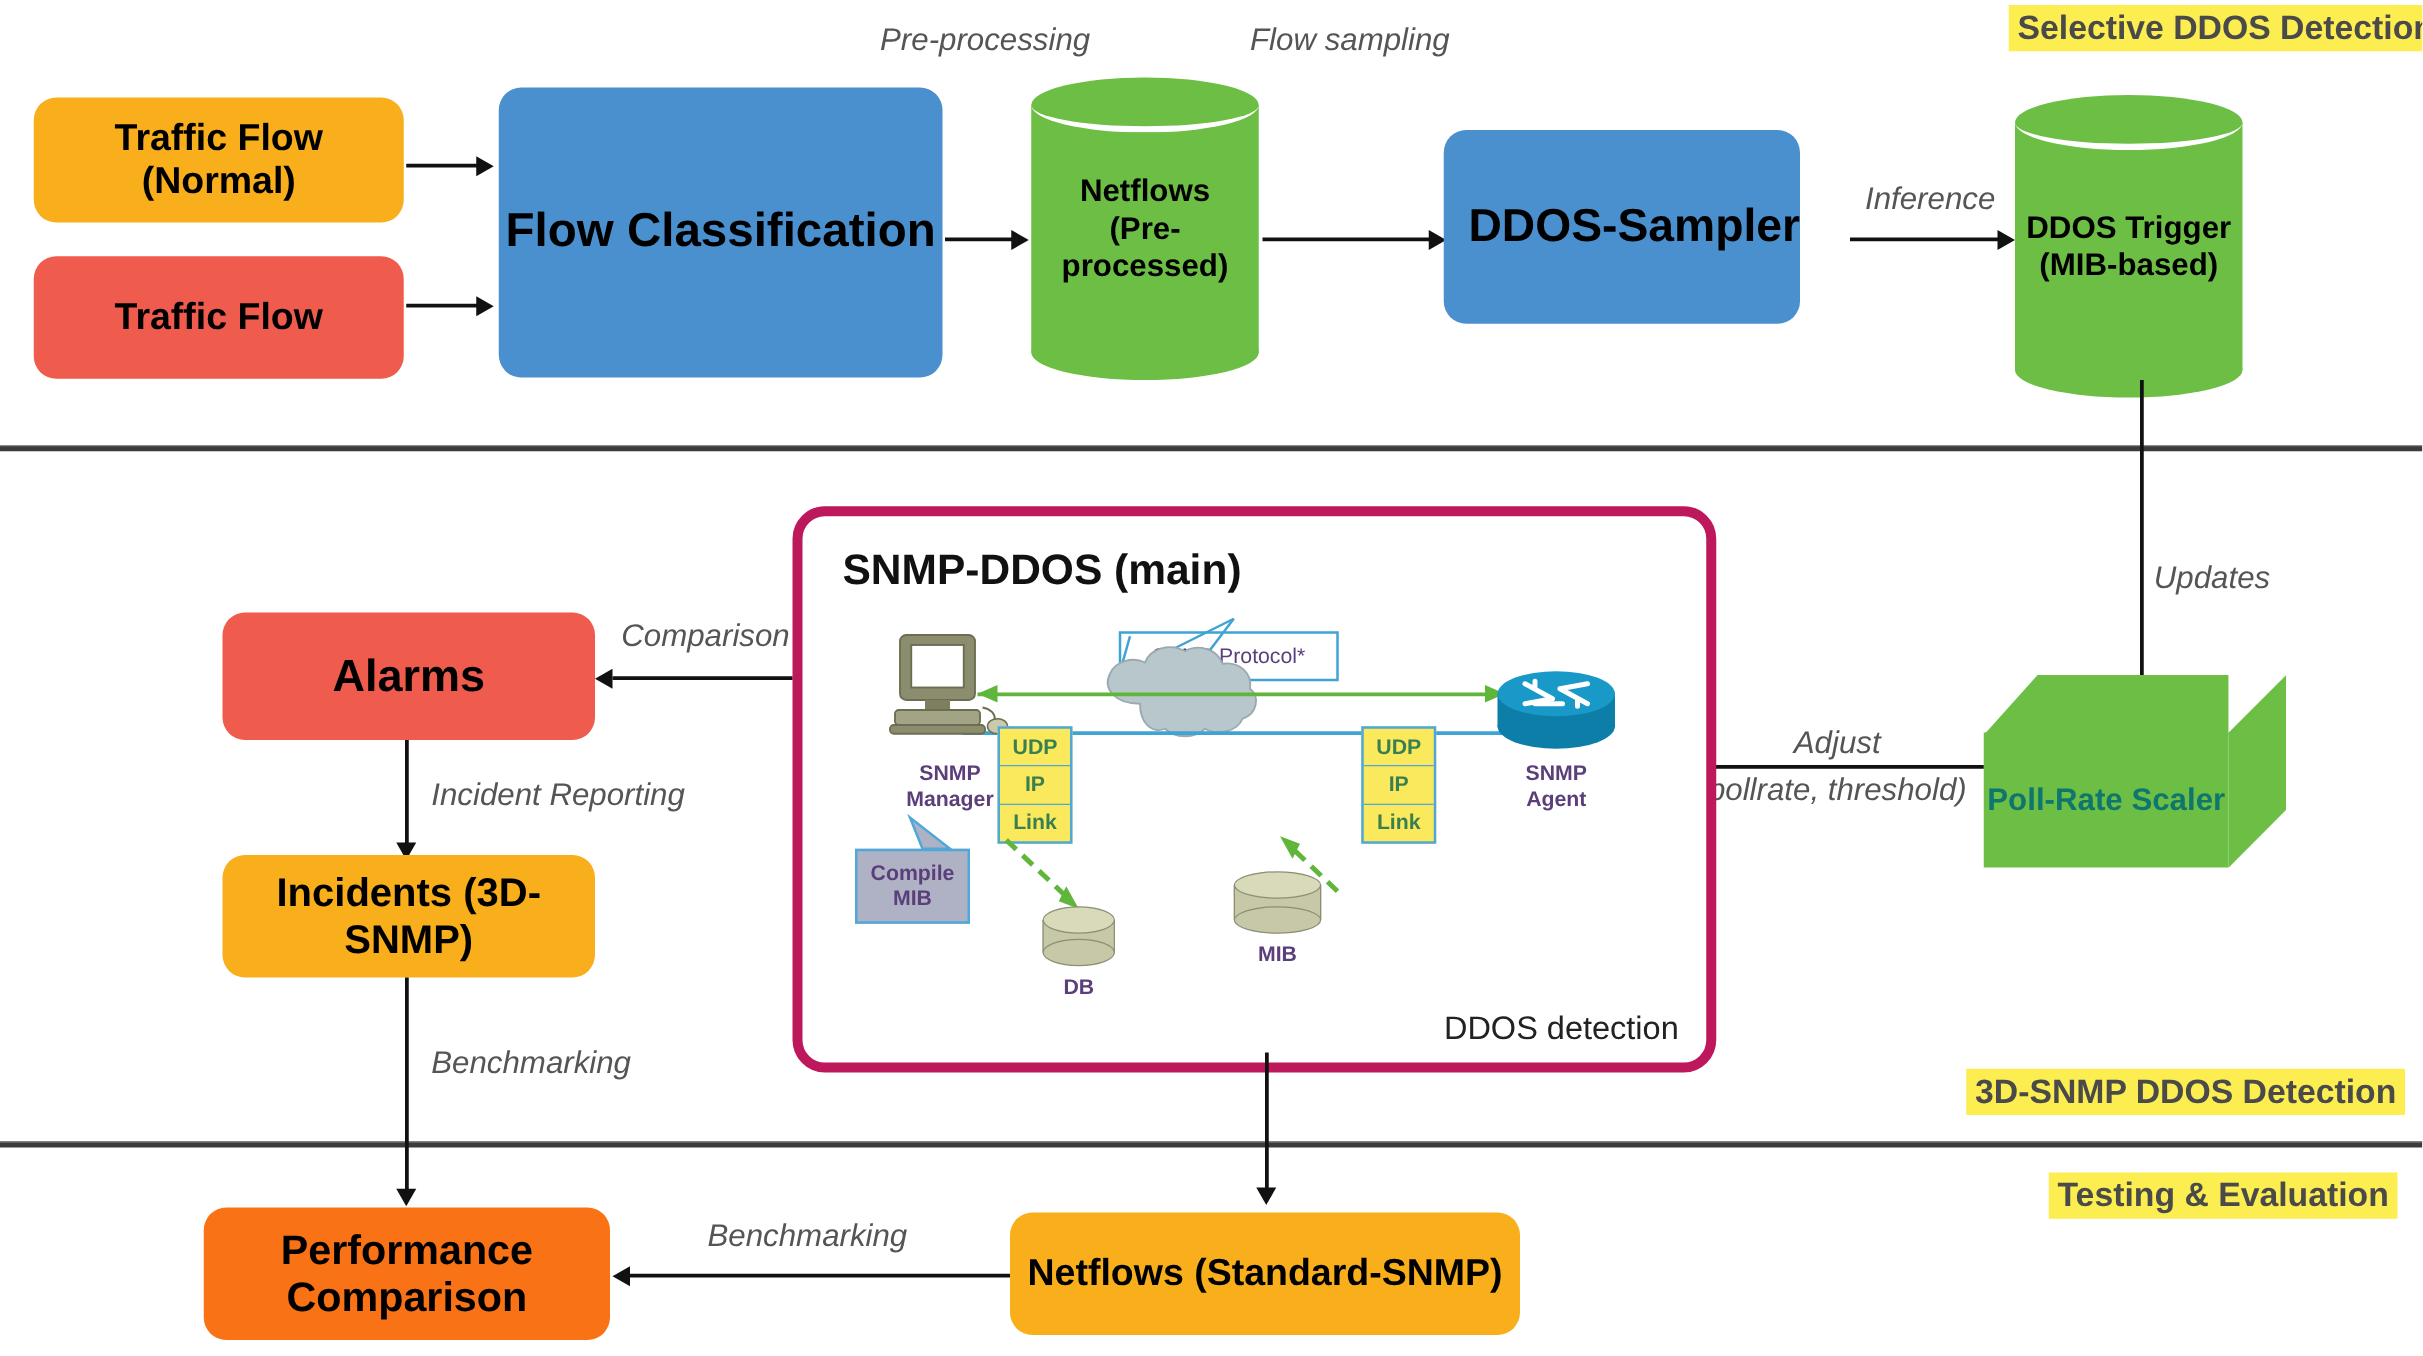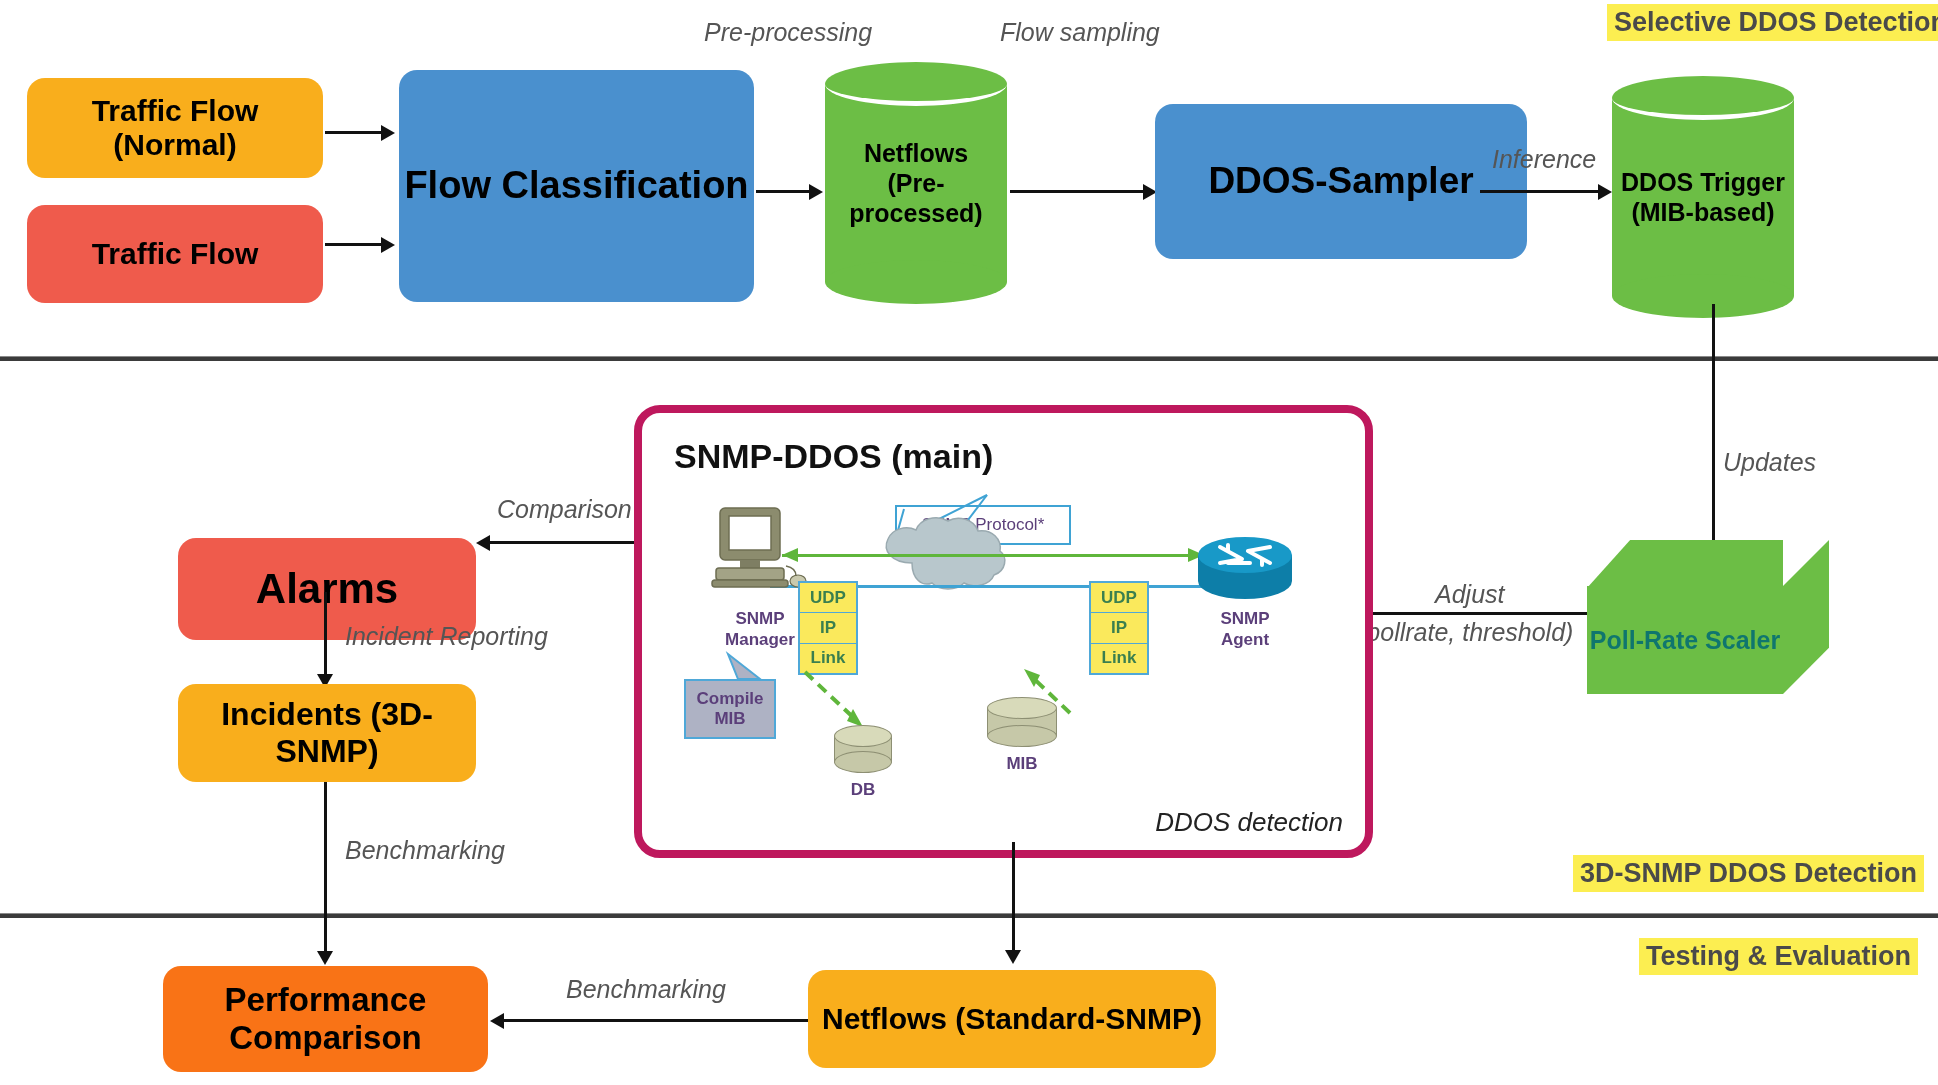--- a/index.html
+++ b/index.html
@@ -42,21 +42,21 @@
 
   .elabel{position:absolute;font-style:italic;color:#555;font-size:25px;white-space:nowrap;font-weight:normal;}
 
   .sep{position:absolute;left:0;width:1938px;height:4px;background:#3b3b3b;border-top:1px solid #8a8a8a;}
 
   .hl{position:absolute;background:#FCEE51;color:#4a4a4a;font-weight:bold;font-size:27px;padding:3px 7px;white-space:nowrap;}
 
   
   .mainbox{position:absolute;border:8px solid #be185d;border-radius:26px;background:#fff;}
   .mainbox-title{position:absolute;font-weight:bold;font-size:34px;color:#111;}
-  .ddos-det{position:absolute;font-style:italic;font-size:26px;color:#222;}
+  .ddos-det{position:absolute;font-size:26px;color:#222;}
 
   
   .proto-box{position:absolute;border:2px solid #3FA3D4;background:#fff;color:#5b3f7a;
      font-size:17px;display:flex;align-items:center;justify-content:center;}
   .stack{position:absolute;border:2px solid #4FA8D8;background:#FAE95C;display:flex;flex-direction:column;}
   .stack div{flex:1;display:flex;align-items:center;justify-content:center;font-size:17px;color:#3a7f4f;
      border-bottom:1px solid #4FA8D8;font-weight:bold;}
   .stack div:last-child{border-bottom:none;}
   .nlabel{position:absolute;color:#5b3f7a;font-size:17px;text-align:center;font-weight:bold;line-height:1.25;}
   .glink{position:absolute;height:3px;background:#5FB63B;}
@@ -109,21 +109,21 @@
       <div>(Pre-processed)</div>
     </div>
   </div>
 
   <div class="hline" style="left:756px;top:190px;width:55px;"></div>
   <div class="arrowR" style="left:809px;top:184px;"></div>
 
   <div class="hline" style="left:1010px;top:190px;width:135px;"></div>
   <div class="arrowR" style="left:1143px;top:184px;"></div>
 
-  <div class="node rbox blue" style="left:1155px;top:104px;width:372px;height:155px;font-size:37px;">
+  <div class="node rbox blue" style="left:1155px;top:104px;width:285px;height:155px;font-size:37px;justify-content:flex-end;">
     <span>DDOS-Sampler</span>
   </div>
 
   <div class="hline" style="left:1480px;top:190px;width:120px;"></div>
   <div class="arrowR" style="left:1598px;top:184px;"></div>
 
   <div class="cyl" style="left:1612px;top:76px;width:182px;height:242px;">
     <div class="body"></div>
     <div class="bot"></div>
     <div class="top"></div>
@@ -245,21 +245,21 @@
     <div class="nlabel" style="left:192px;top:366px;width:58px;">DB</div>
 
     <div class="discyl" style="left:345px;top:284px;width:70px;height:50px;">
       <div class="d-body"></div>
       <div class="d-bot"></div>
       <div class="d-top"></div>
     </div>
     <div class="nlabel" style="left:345px;top:340px;width:70px;">MIB</div>
   </div>
 
-  <div class="node rbox red" style="left:178px;top:490px;width:298px;height:102px;font-size:42px;margin-top:48px;">
+  <div class="node rbox red" style="left:178px;top:490px;width:298px;height:102px;font-size:36px;">
     <span>Alarms</span>
   </div>
 
   <div class="hline" style="left:490px;top:541px;width:144px;"></div>
   <div class="arrowL" style="left:476px;top:535px;"></div>
   <div class="elabel" style="left:497px;top:495px;">Comparison</div>
 
   <div class="vline" style="left:324px;top:592px;height:88px;"></div>
   <div class="arrowD" style="left:317px;top:674px;"></div>
   <div class="elabel" style="left:345px;top:622px;">Incident Reporting</div>

